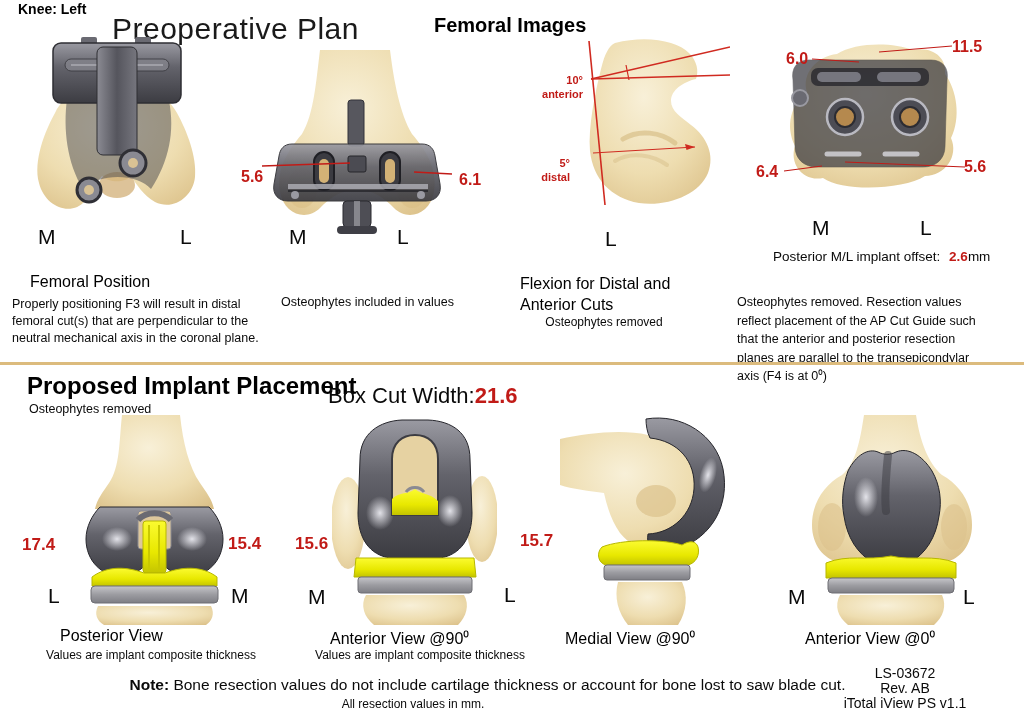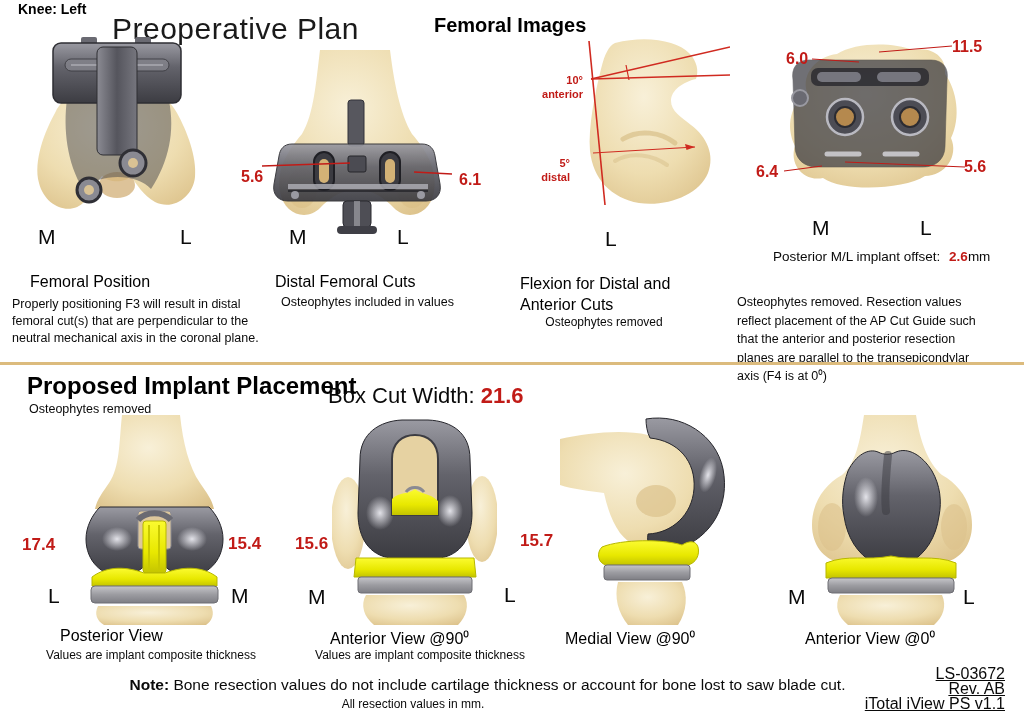--- a/index.html
+++ b/index.html
@@ -17,25 +17,25 @@
   .angle-label{font-weight:700;color:var(--red,#c11b17);font-size:11px;line-height:14px;text-align:right;}
   .cap{font-size:16px;font-weight:400;color:#000;}
   .cap-sub{font-size:12px;text-align:center;color:#0a0a0a;}
   .cap-body{font-size:12.5px;line-height:17px;color:#0a0a0a;}
   .offset-line{font-size:13.5px;color:#0a0a0a;white-space:nowrap;margin-left:40px;}
   .offset-line .ov{color:var(--red,#c11b17);font-weight:700;}
   .divider{height:3px;background:var(--gold,#dcbb7d);width:1024px;left:0;}
   .sec2-title{font-size:24px;font-weight:700;color:#000;}
   .sec2-sub{font-size:12.5px;color:#0a0a0a;}
   .boxcut{font-size:22px;color:#0a0a0a;white-space:nowrap;}
-  .boxcut .bv{color:var(--red,#c11b17);font-weight:700;margin-left:6px;}
+  .boxcut .bv{color:var(--red,#c11b17);font-weight:700;}
   .note{font-size:15.5px;text-align:center;color:#0a0a0a;}
   .note b{font-weight:700;}
   .note-sub{font-size:12px;text-align:center;color:#0a0a0a;}
-  .docinfo{font-size:16px;line-height:15px;text-align:right;color:#0a0a0a;text-decoration:underline;}
+  .docinfo{font-size:14px;line-height:15px;text-align:center;color:#0a0a0a;}
 </style>
 </head>
 <body>
 
 <div class="page">
 
   <svg width="0" height="0" style="position:absolute">
     <defs>
       <radialGradient id="gBone" cx="45%" cy="35%" r="85%">
         <stop offset="0%" stop-color="#f8f0d8"></stop>
@@ -111,21 +111,20 @@
     <rect x="81" y="151" width="28" height="26" rx="4" fill="#4e4e55" stroke="#2b2b31"></rect>
     <rect x="92" y="151" width="6" height="26" fill="#bfbfc6" opacity="0.5"></rect>
     <rect x="75" y="176" width="40" height="8" rx="4" fill="#3f3f46"></rect>
     <line x1="0" y1="116" x2="88" y2="113" stroke="#c11b17" stroke-width="1.3"></line>
     <line x1="152" y1="122" x2="190" y2="124" stroke="#c11b17" stroke-width="1.3"></line>
   </svg>
   <div class="abs val" style="left:241px;top:168px">5.6</div>
   <div class="abs val" style="left:459px;top:171px">6.1</div>
   <div class="abs ml" style="left:289px;top:225px">M</div>
   <div class="abs ml" style="left:397px;top:225px">L</div>
-  <div class="abs cap" style="left:275px;top:273px;width:185px">Distal Femoral Cuts</div>
   <div class="abs cap-sub" style="left:260px;top:295px;width:215px;font-size:12.5px">Osteophytes included in values</div>
 
   <svg class="abs" style="left:555px;top:35px" width="175" height="172" viewBox="0 0 175 172">
     <path d="M60,8 C92,0 122,6 134,18 C142,26 144,36 141,44 C128,47 116,55 116,66 C116,76 126,82 136,90 C152,102 160,120 153,138 C144,160 112,172 84,168 C56,163 38,144 35,116 C33,92 40,58 46,34 C50,18 54,11 60,8 Z" fill="url(#gBone)"></path>
     <path d="M68,104 C84,94 106,97 120,108" stroke="#d3b97e" stroke-width="5" fill="none" opacity="0.6" stroke-linecap="round"></path>
     <path d="M60,126 C76,116 98,120 112,130" stroke="#d8c08a" stroke-width="4" fill="none" opacity="0.5" stroke-linecap="round"></path>
     <line x1="34" y1="6" x2="50" y2="170" stroke="#d02a20" stroke-width="1.6"></line>
     <line x1="36" y1="44" x2="175" y2="12" stroke="#d02a20" stroke-width="1.3"></line>
     <line x1="36" y1="44" x2="175" y2="40" stroke="#d02a20" stroke-width="1.3"></line>
     <line x1="71" y1="30" x2="74" y2="45" stroke="#d02a20" stroke-width="1.2"></line>

